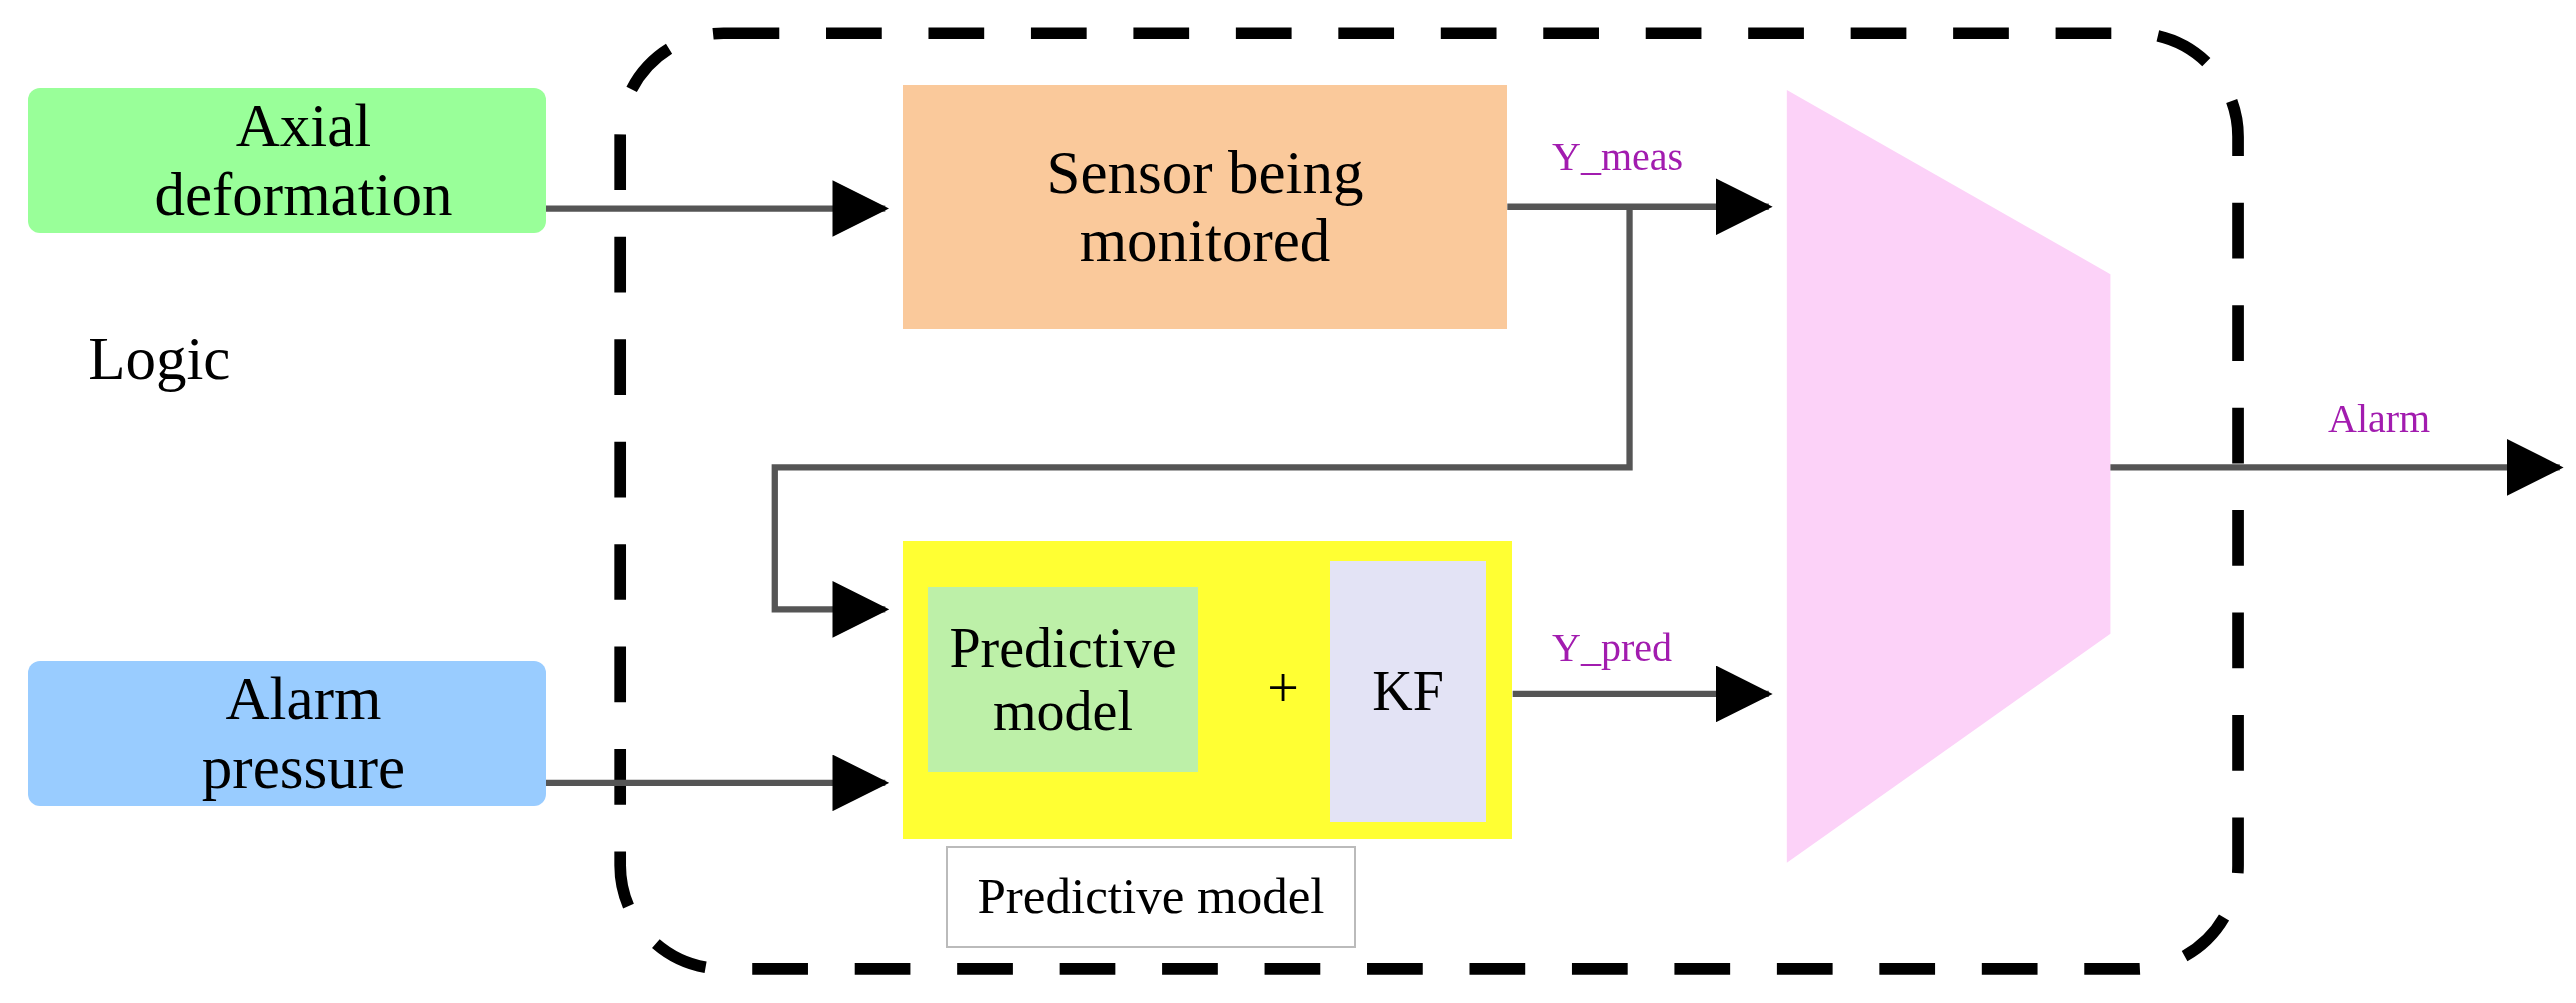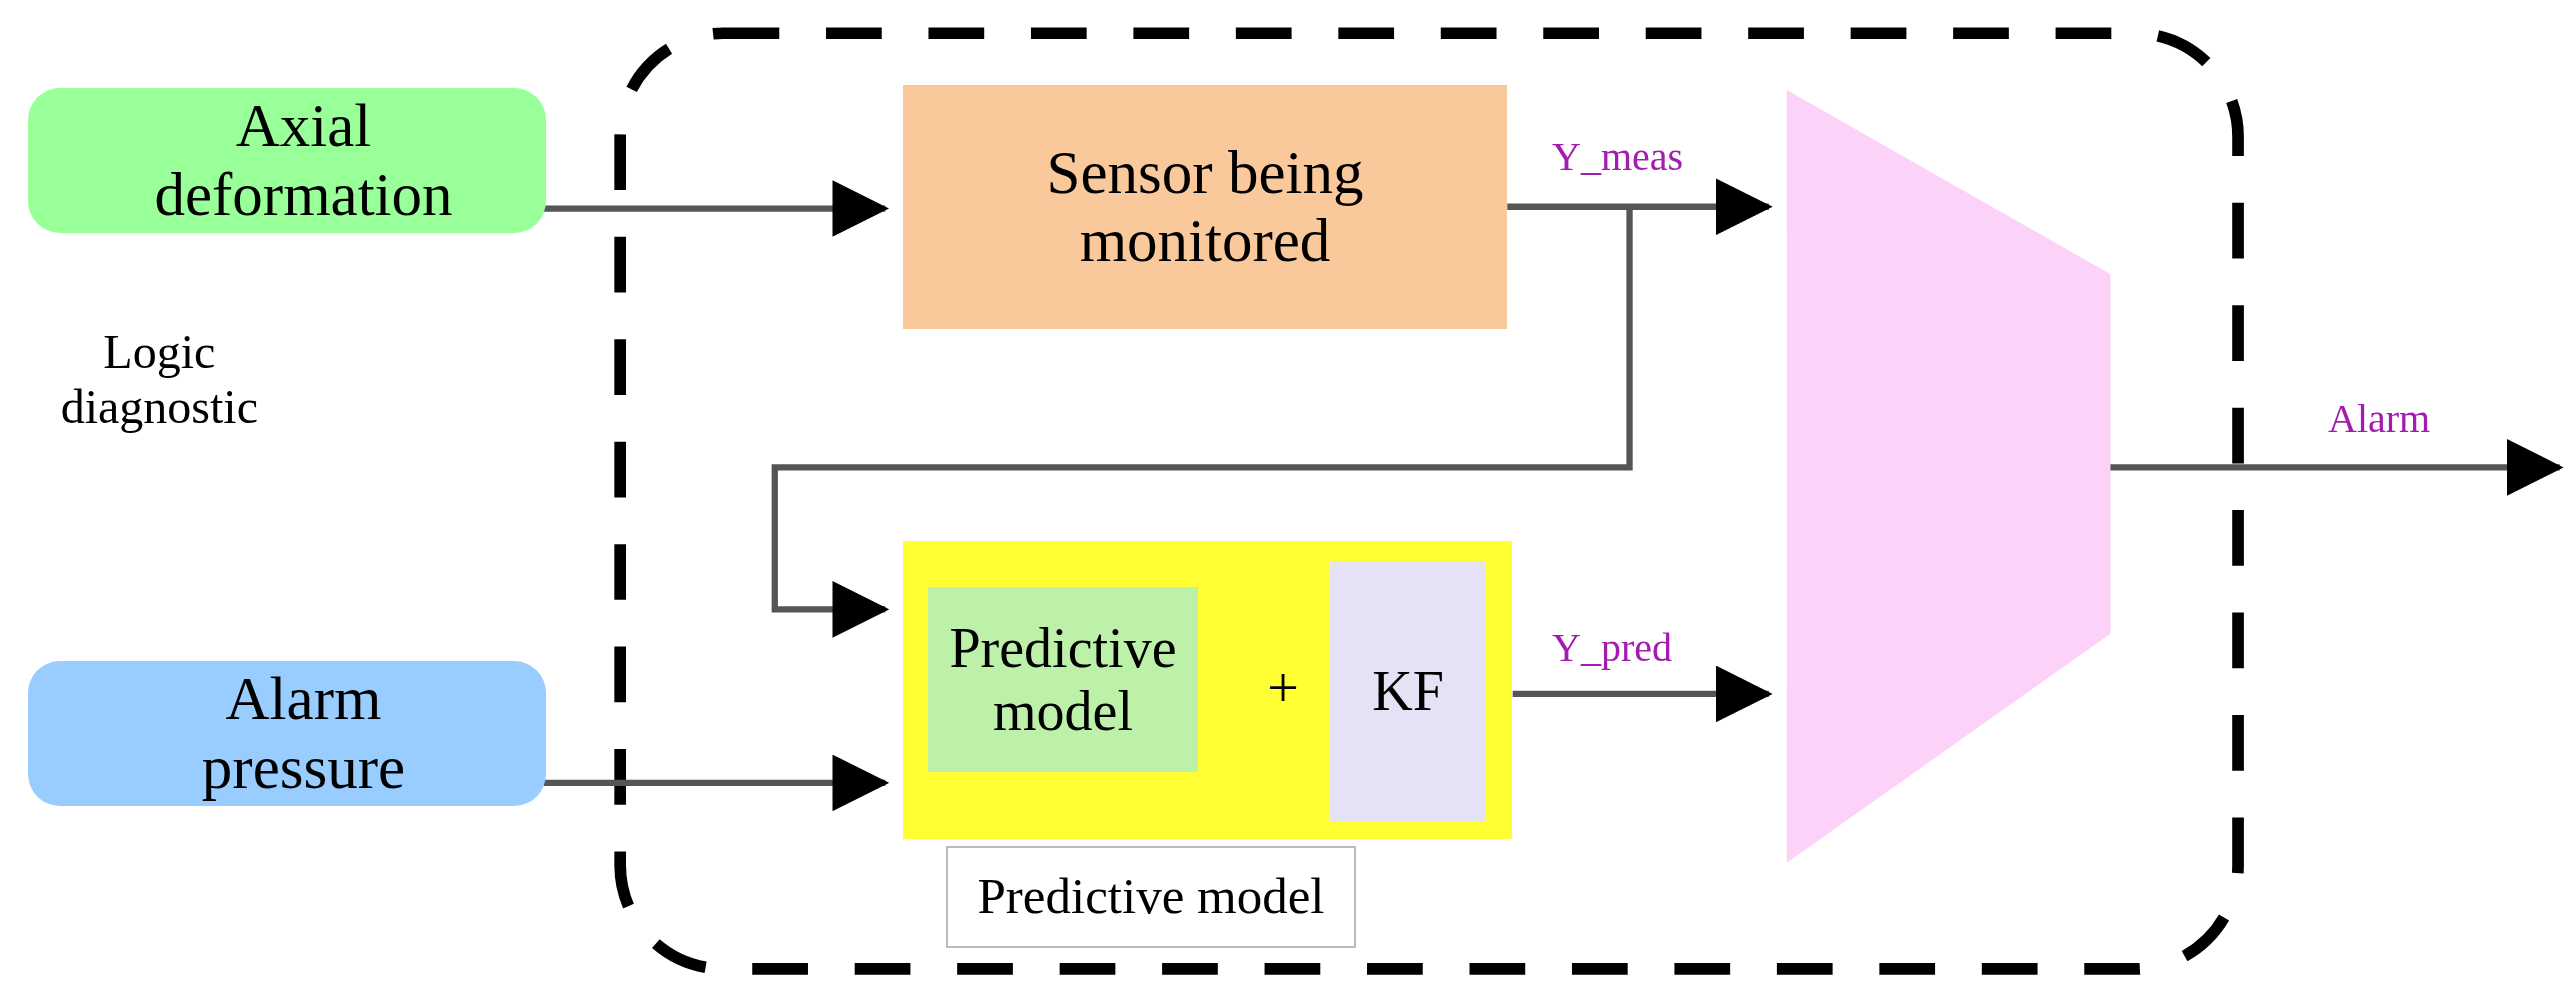--- a/index.html
+++ b/index.html
@@ -26,21 +26,21 @@
     display: flex;
     align-items: center;
     justify-content: center;
     text-align: center;
     box-sizing: border-box;
     color: #000000;
     line-height: 1.12;
     z-index: 3;
   }
   .rounded-src {
-    border-radius: 32px;
+    border-radius: 12px;
     font-size: 61px;
     padding-left: 33px;
   }
   #node-axial-deformation {
     left: 28px; top: 88px;
     width: 518px; height: 145px;
     background: #99FF99;
   }
   #node-head-pressure {
     left: 28px; top: 661px;
@@ -83,21 +83,21 @@
     left: 946px; top: 846px;
     width: 410px; height: 102px;
     background: #FFFFFF;
     border: 2.7px solid #BBBBBB;
     font-size: 51px;
     z-index: 5;
   }
   #node-logic-diagnostic {
     left: 1784px; top: 90px;
     width: 328px; height: 775px;
-    font-size: 48px;
+    font-size: 61px;
     background: transparent;
     z-index: 3;
   }
   #node-logic-diagnostic .trap-text {
     position: absolute;
     left: 10.8px;
     top: 324px;
     width: 297px;
     text-align: center;
   }
@@ -173,21 +173,20 @@
 
   <div class="node" id="node-plus-sign">+</div>
 
   <div class="node" id="node-kf">KF</div>
 
   <div class="node" id="node-predictive-label">Predictive model</div>
 
   <div id="node-logic-diagnostic">
     <div class="trap-text">
       <span>Logic</span><br>
-      <span>diagnostic</span>
     </div>
   </div>
 
   <div class="edge-label" id="label-y-meas">Y_meas</div>
 
   <div class="edge-label" id="label-y-pred">Y_pred</div>
 
   <div class="edge-label" id="label-alarm">Alarm</div>
 
 </div>

